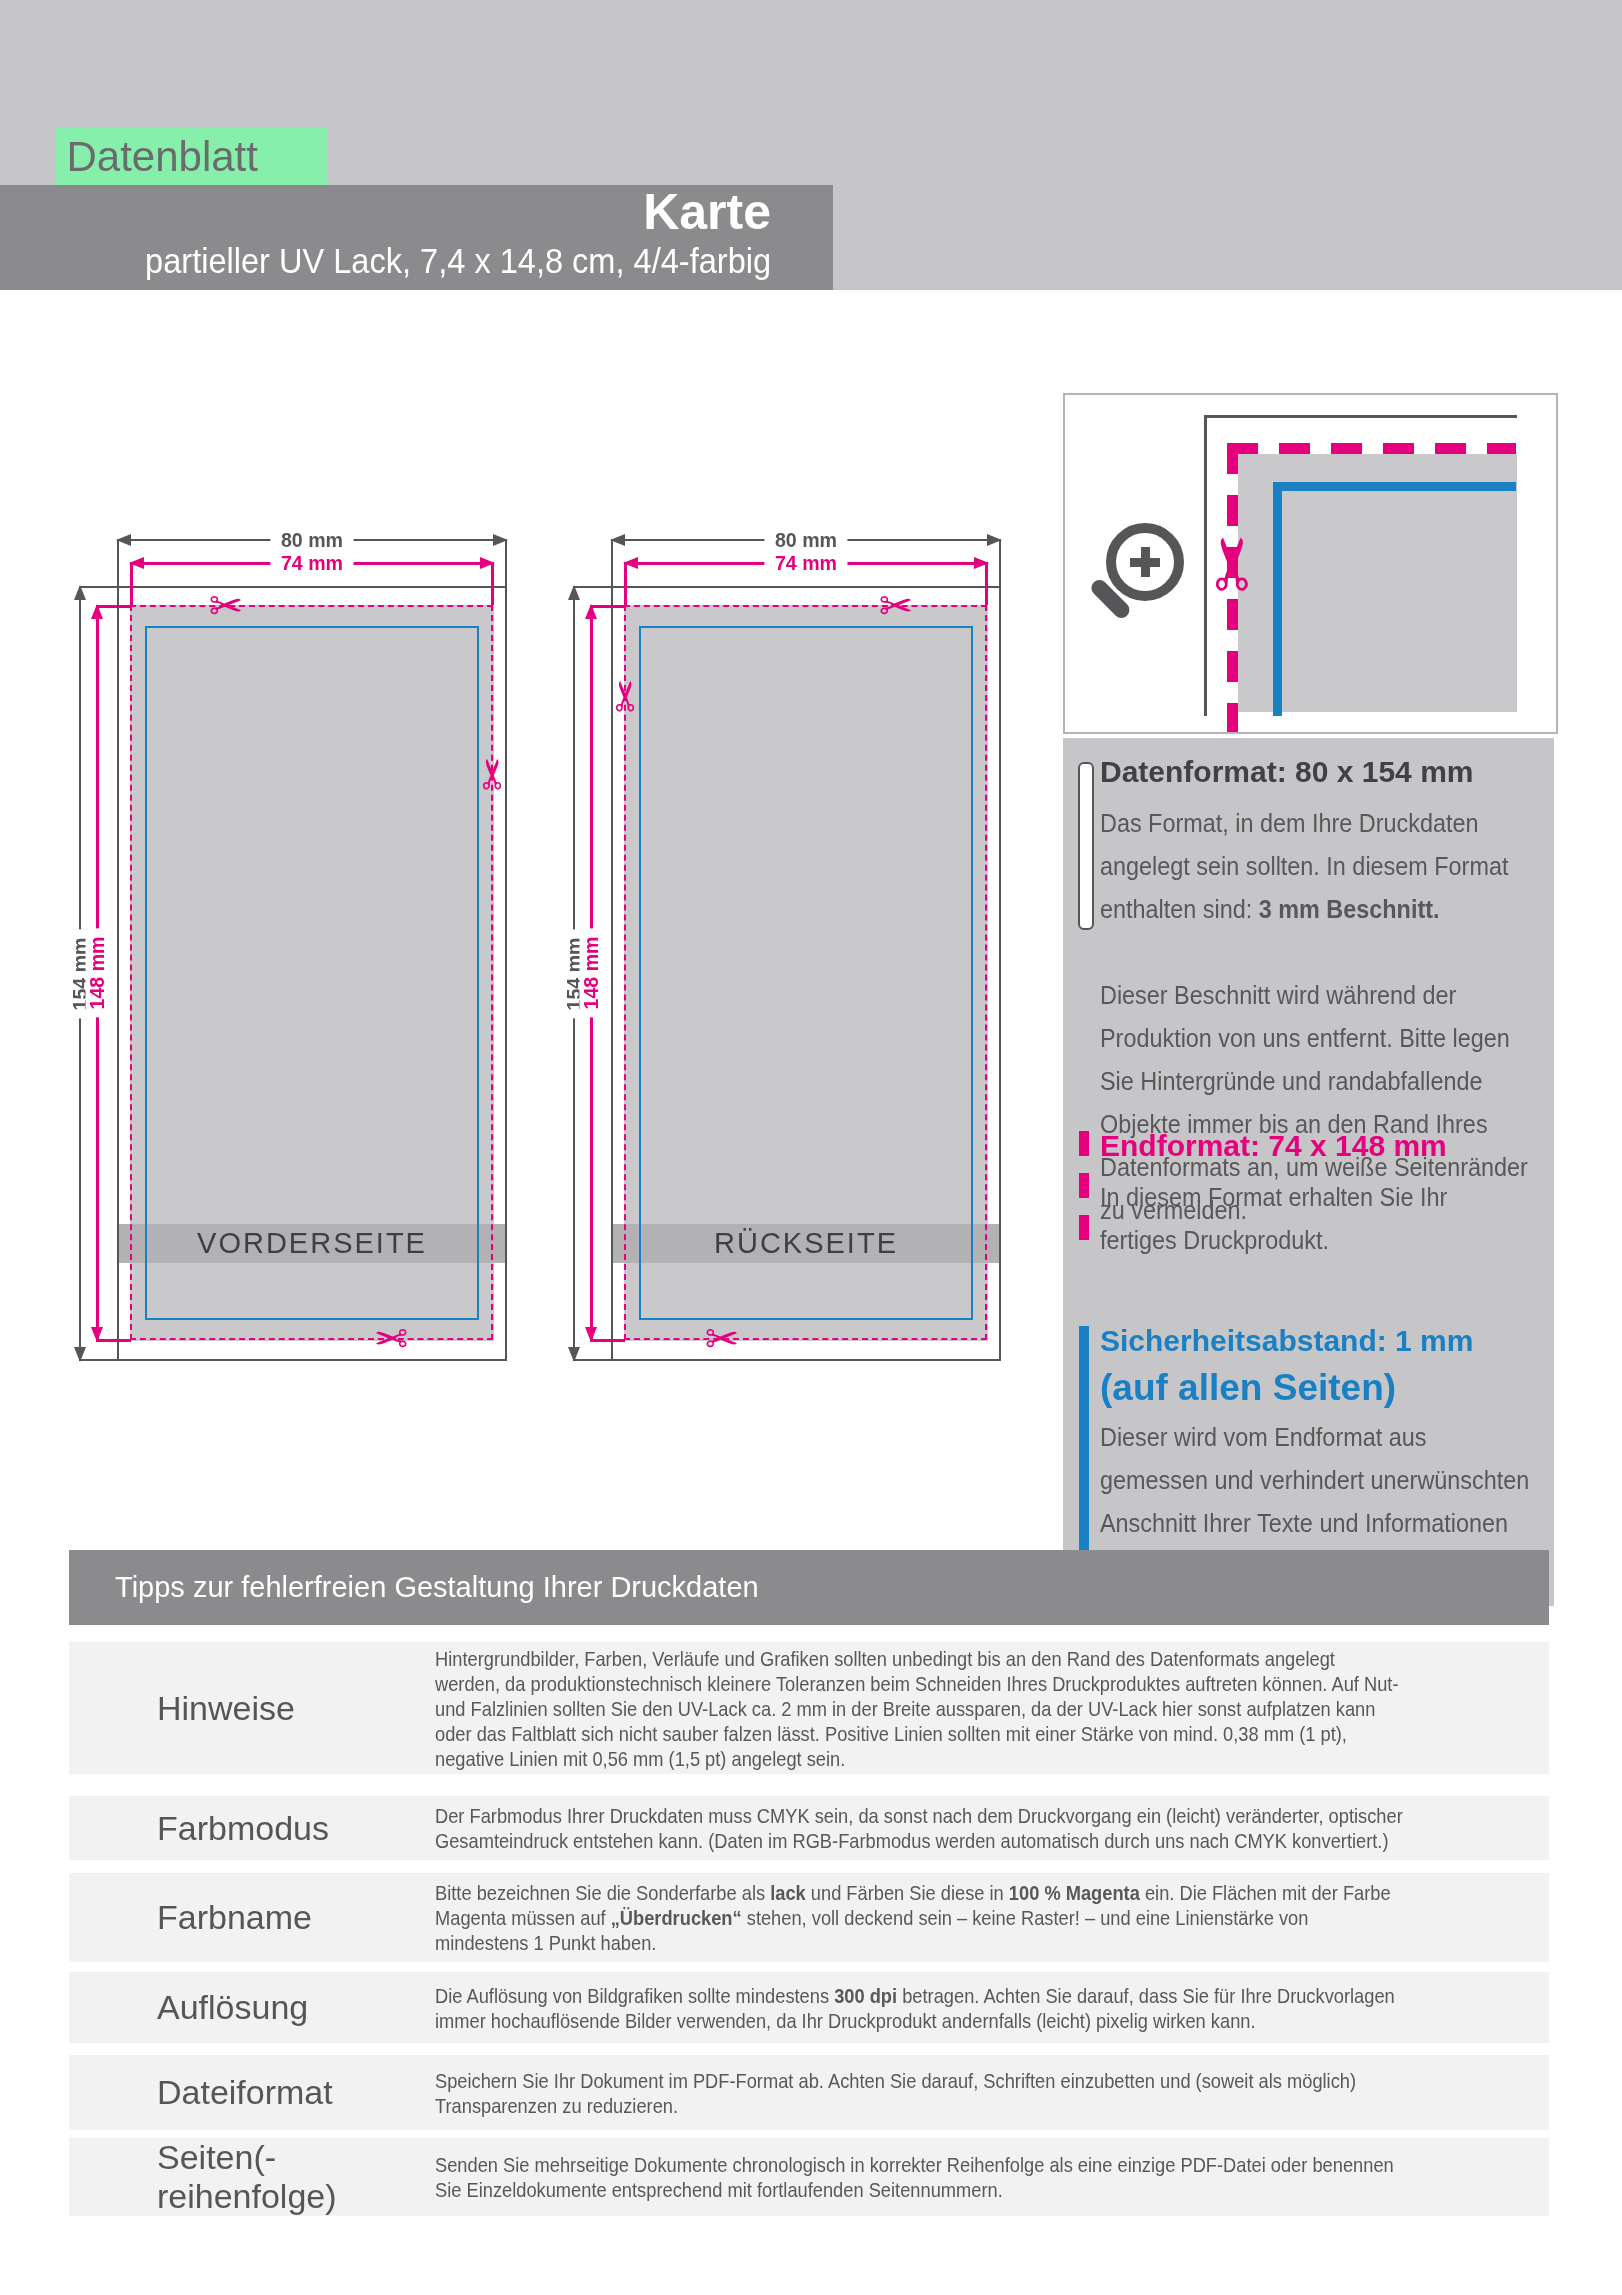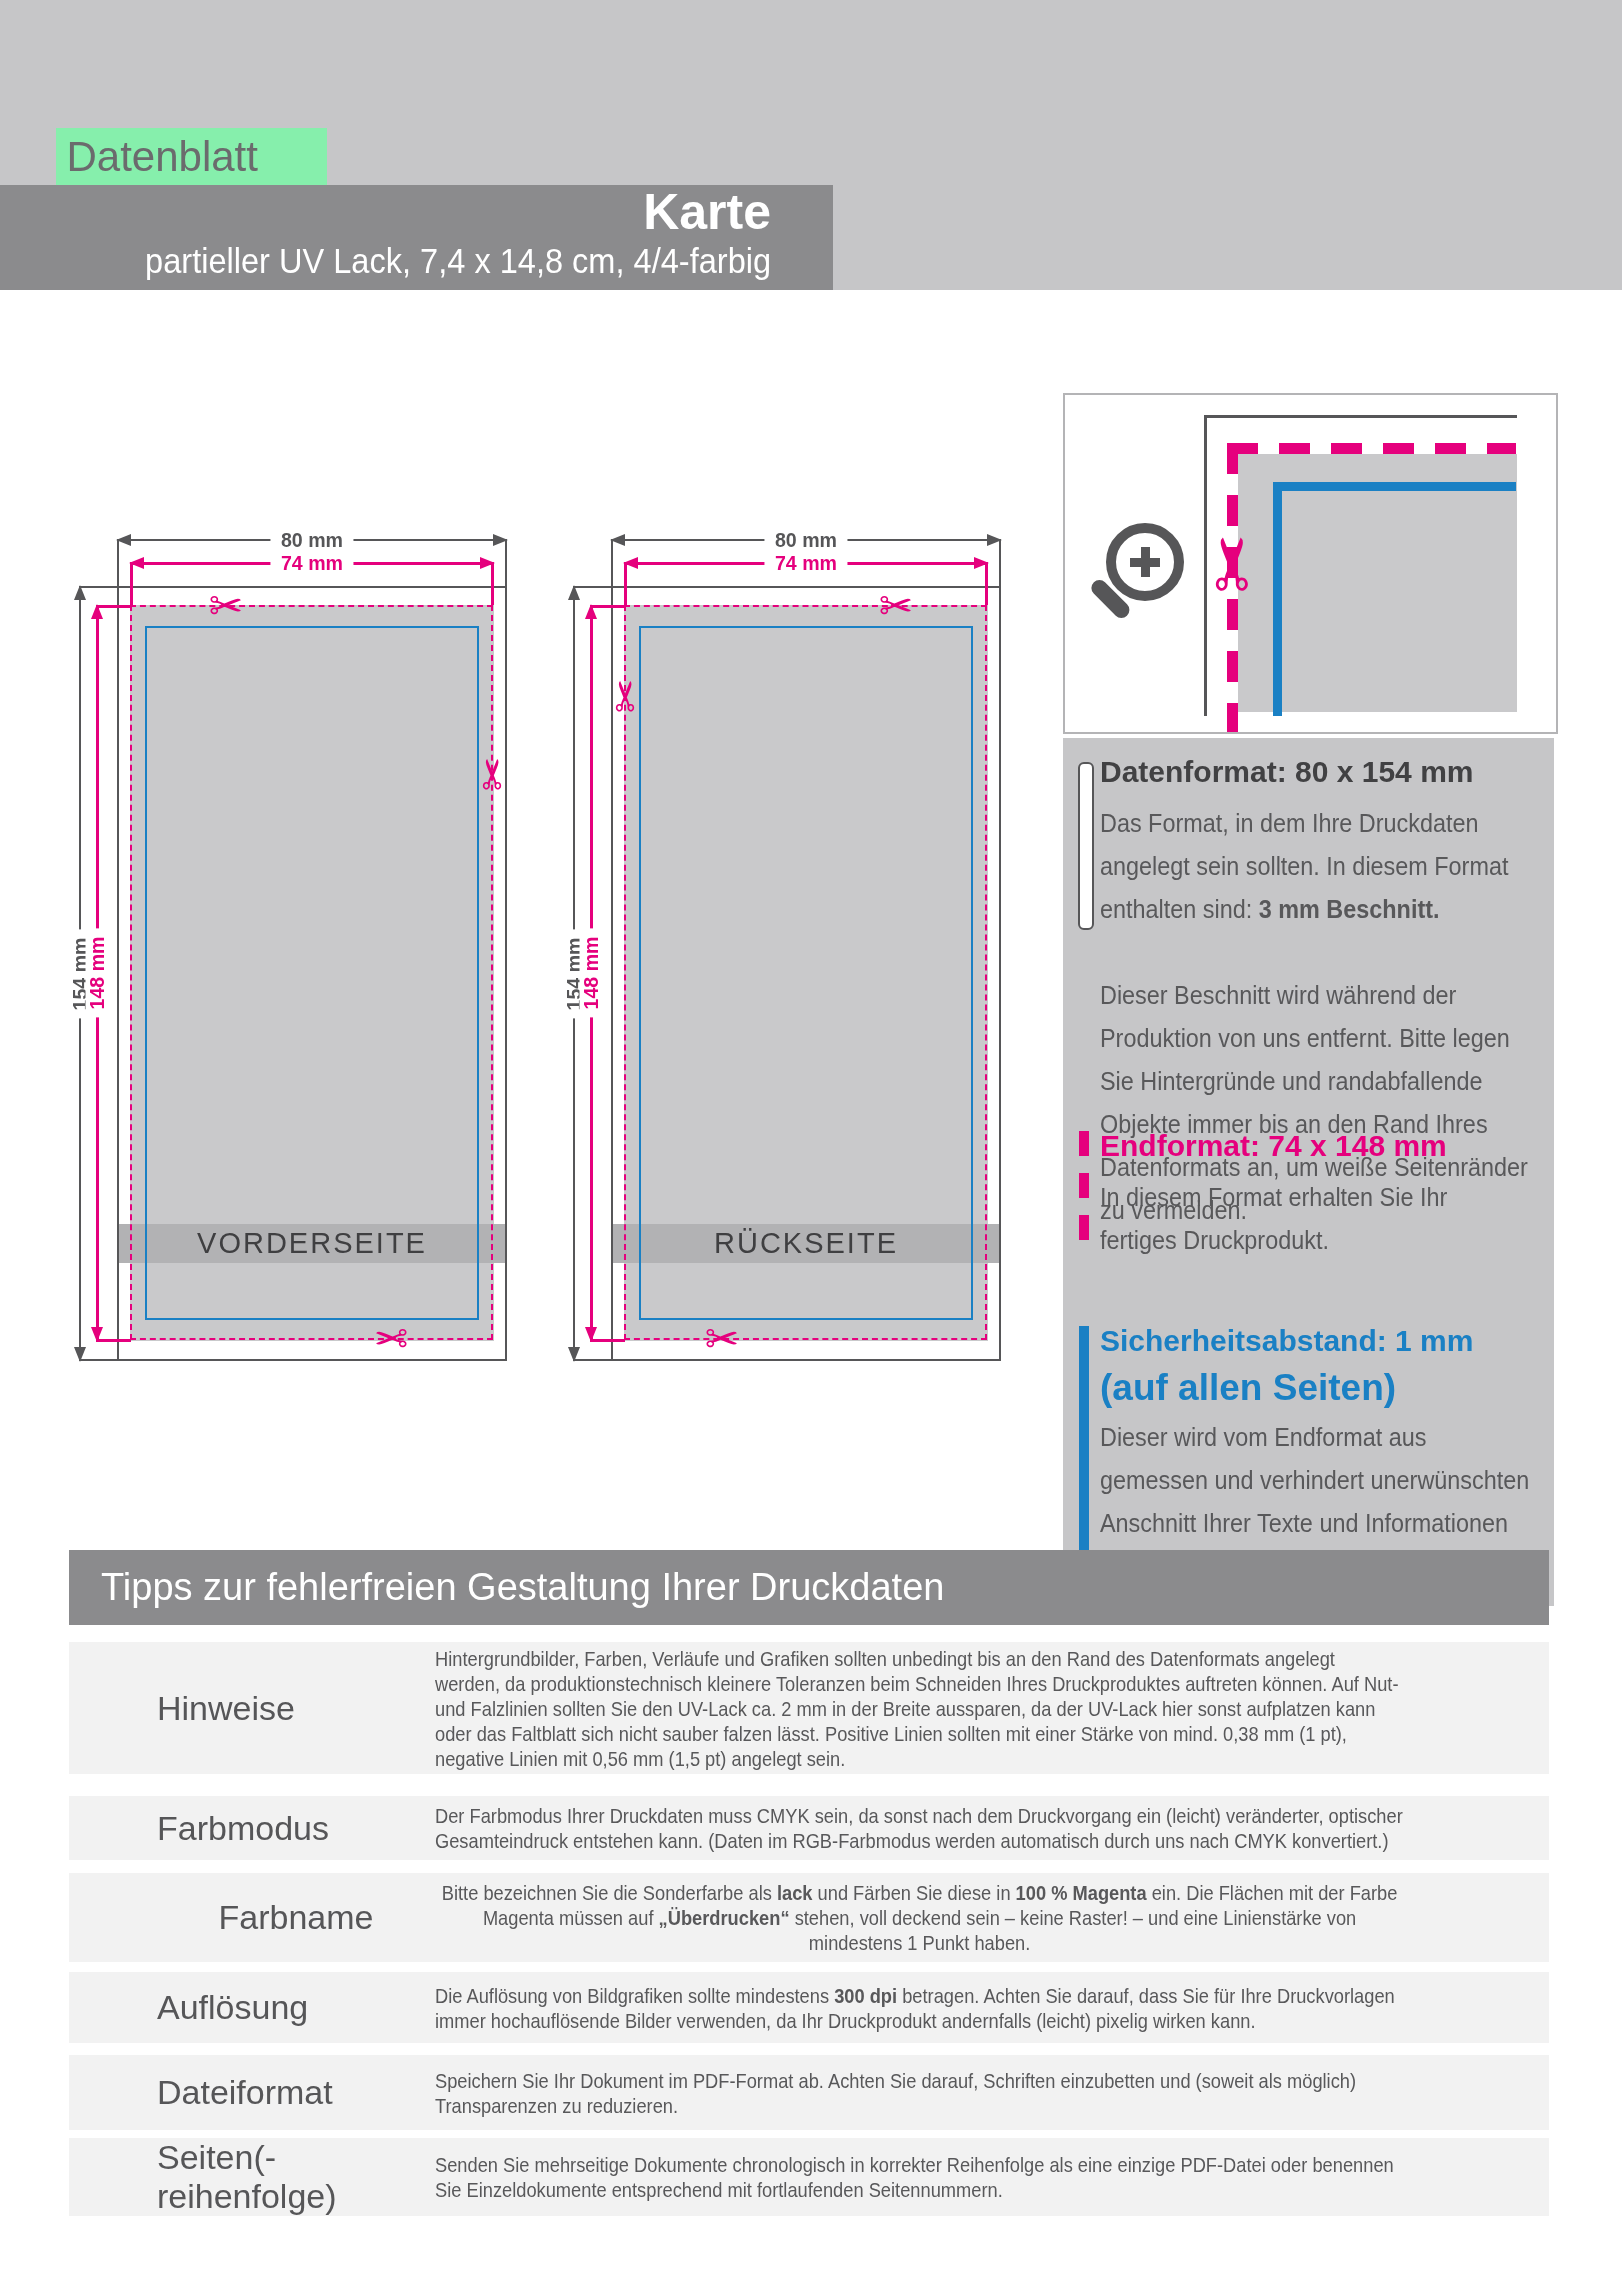--- a/index.html
+++ b/index.html
@@ -51,21 +51,21 @@
   .panel{left:1063px;top:738px;width:491px;height:868px;background:#c6c6c8;}
   .panel h2{margin:0;font-size:30px;font-weight:700;}
   .ph-dark{color:#414143;} .ph-m{color:#e5007d;} .ph-b{color:#1a80c4;}
   .ptext{font-size:26px;line-height:43px;color:#58585a;transform:scaleX(0.9);transform-origin:left top;width:478px;}
   .ptext .b{font-weight:700;}
   .whitebar{position:absolute;left:15px;width:11.8px;background:#ffffff;border:2.6px solid #565658;border-radius:5.9px;}
   .mbar{position:absolute;left:15.7px;width:10.5px;background:repeating-linear-gradient(to bottom,#e5007d 0 25px,transparent 25px 42px);}
   .bbar{position:absolute;left:16.4px;width:9.2px;background:#1a80c4;}
   
   .tips-banner{left:69px;top:1550px;width:1480px;height:75px;background:#8b8b8d;}
-  .tips-banner span{display:block;padding-left:32px;line-height:74px;font-size:38px;color:#ffffff;}
+  .tips-banner span{display:block;padding-left:46px;line-height:74px;font-size:29px;color:#ffffff;}
   .trow{left:69px;width:1480px;background:#f2f2f2;display:flex;align-items:center;}
   .trow .lbl{width:366px;padding-left:88px;box-sizing:border-box;font-size:34px;color:#565658;flex:0 0 auto;}
   .trow .txt{font-size:21px;line-height:25px;color:#58585a;width:1171px;
              transform:scaleX(0.87);transform-origin:left center;}
   .trow .txt .b{font-weight:700;}
   .footer{left:0;top:2235px;width:1623px;height:61px;background:#bcbcbe;}
   .footer span{position:absolute;right:21.6px;line-height:61px;font-size:23.6px;color:#565658;}
 </style>
 </head>
 <body>
@@ -215,21 +215,21 @@
     </div>
   </div>
 
   <div class="abs trow" style="top:1796px;height:64px;">
     <div class="lbl">Farbmodus</div>
     <div class="txt">
       <span>Der Farbmodus Ihrer Druckdaten muss CMYK sein, da sonst nach dem Druckvorgang ein (leicht) veränderter, optischer Gesamteindruck entstehen kann. (Daten im RGB-Farbmodus werden automatisch durch uns nach CMYK konvertiert.)</span>
     </div>
   </div>
 
-  <div class="abs trow" style="top:1873px;height:89px;text-align:center;">
+  <div class="abs trow" style="top:1873px;height:89px;">
     <div class="lbl">Farbname</div>
     <div class="txt">
       <span>Bitte bezeichnen Sie die Sonderfarbe als </span><span class="b">lack</span><span> und Färben Sie diese in </span><span class="b">100 % Magenta</span><span> ein. Die Flächen mit der Farbe Magenta müssen auf </span><span class="b">„Überdrucken“</span><span> stehen, voll deckend sein – keine Raster! – und eine Linienstärke von mindestens 1 Punkt haben.</span>
     </div>
   </div>
 
   <div class="abs trow" style="top:1972px;height:71px;">
     <div class="lbl">Auflösung</div>
     <div class="txt">
       <span>Die Auflösung von Bildgrafiken sollte mindestens </span><span class="b">300 dpi</span><span> betragen. Achten Sie darauf, dass Sie für Ihre Druckvorlagen immer hochauflösende Bilder verwenden, da Ihr Druckprodukt andernfalls (leicht) pixelig wirken kann.</span>

